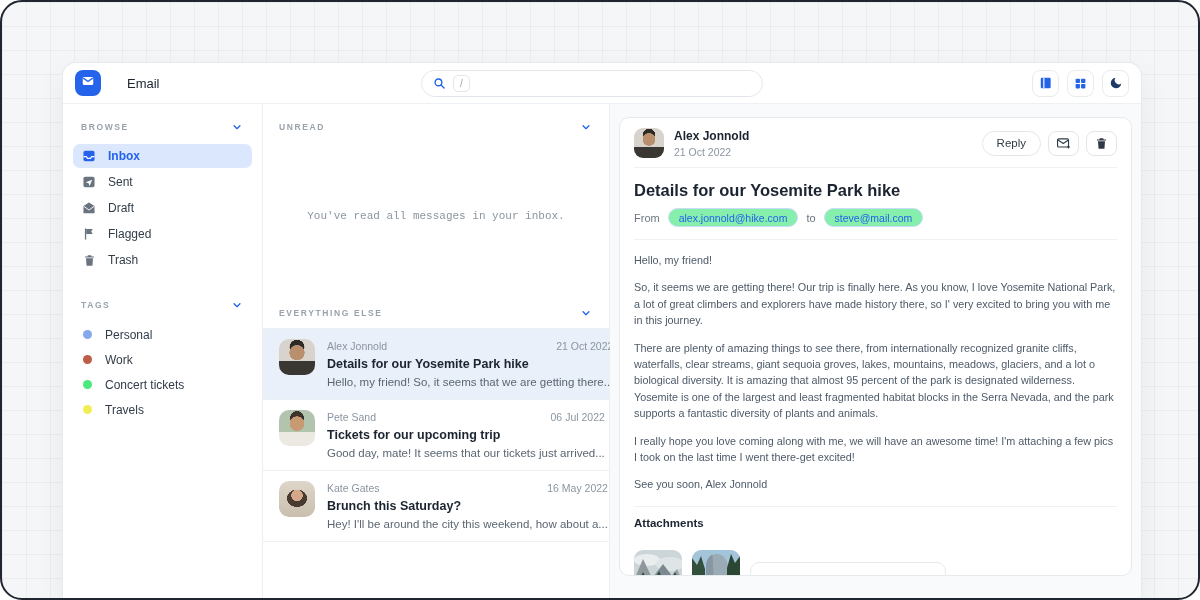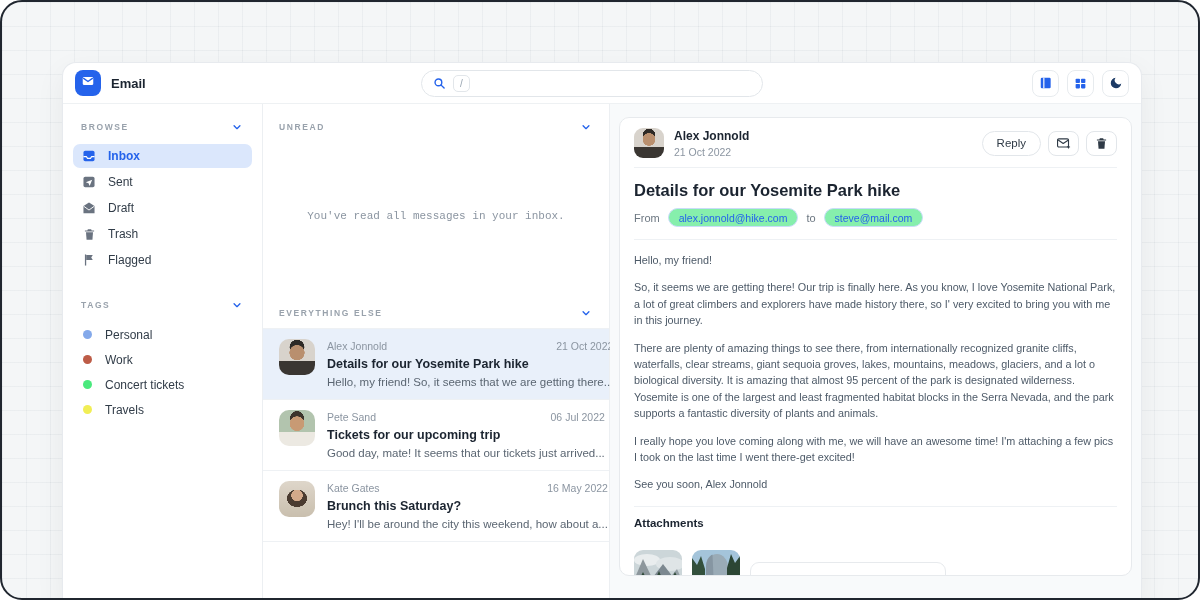--- a/index.html
+++ b/index.html
@@ -16,21 +16,21 @@
   .app {
     position:absolute; left:60px; top:60px; width:1080px; height:540px;
     background:#fff; border:1px solid #e7eaee; border-bottom:none;
     border-radius:14px 14px 0 0;
     box-shadow:0 10px 30px rgba(15,23,42,.06);
     display:flex; flex-direction:column; overflow:hidden;
   }
   
   .topbar { position:relative; height:41px; flex:0 0 41px; border-bottom:1px solid #eef1f3; display:flex; align-items:center; padding:0 12px; }
   .logo { width:26px; height:26px; border-radius:8px; background:#2563eb; display:flex; align-items:center; justify-content:center; }
-  .app-title { margin-left:10px; font-size:13px; font-weight:700; color:#1b2430; }
+  .app-title { margin-left:26px; font-size:13px; font-weight:400; color:#1b2430; }
   .search { position:absolute; left:358px; top:7px; width:342px; height:27px; border:1px solid #e2e6ea; border-radius:14px; background:#fff; display:flex; align-items:center; gap:7px; padding:0 6px 0 11px; }
   .search input { border:none; outline:none; flex:1; font-size:11.5px; color:#3a4450; font-family:"Liberation Sans", sans-serif; background:transparent; }
   .search input::placeholder { color:#9aa6b2; }
   .kbd { width:17px; height:17px; border:1px solid #e2e6ea; border-radius:5px; color:#9aa6b2; font-size:10px; display:flex; align-items:center; justify-content:center; }
   .top-actions { margin-left:auto; display:flex; gap:8px; }
   .icon-btn { width:27px; height:27px; border:1px solid #e7ebee; border-radius:8px; background:#fff; display:flex; align-items:center; justify-content:center; cursor:pointer; }
   
   .main { flex:1; display:flex; min-height:0; }
   .section-head { display:flex; align-items:center; justify-content:space-between; font-size:8.5px; font-weight:700; letter-spacing:1.6px; color:#99a2ac; text-transform:uppercase; }
   .chev { background:none; border:none; cursor:pointer; display:flex; align-items:center; padding:2px; }
@@ -183,35 +183,35 @@
           <span class="nicon">
             <svg width="14" height="14" viewBox="0 0 24 24" fill="#6a7380">
                 <path d="M12 2.5L2.5 8.5V21h19V8.5L12 2.5z"></path>
                 <path d="M3 9l9 6.5L21 9" stroke="#fff" stroke-width="1.6" fill="none"></path>
               </svg>
           </span>
           <span>Draft</span>
         </div>
         <div class="nav-item">
           <span class="nicon">
+            <svg width="14" height="14" viewBox="0 0 24 24" fill="#6a7380">
+                <rect x="5" y="2.5" width="2.2" height="19"></rect>
+                <path d="M7.2 3.5h11.3l-2.7 4.2 2.7 4.2H7.2z"></path>
+              </svg>
+          </span>
+          <span>Flagged</span>
+        </div>
+        <div class="nav-item">
+          <span class="nicon">
             <svg width="13" height="13" viewBox="0 0 24 24" fill="#6a7380">
                 <path d="M9 2.5h6l1 2h4.5v2h-17v-2H8l1-2z"></path>
                 <path d="M5.5 8h13l-1.1 13.5H6.6L5.5 8z"></path>
               </svg>
           </span>
           <span>Trash</span>
-        </div>
-        <div class="nav-item">
-          <span class="nicon">
-            <svg width="14" height="14" viewBox="0 0 24 24" fill="#6a7380">
-                <rect x="5" y="2.5" width="2.2" height="19"></rect>
-                <path d="M7.2 3.5h11.3l-2.7 4.2 2.7 4.2H7.2z"></path>
-              </svg>
-          </span>
-          <span>Flagged</span>
         </div>
 
         <div class="section-head tags-head">
           <span>TAGS</span>
           <button class="chev">
             <span style="display:flex;">
                 <svg width="10" height="10" viewBox="0 0 24 24" fill="none" stroke="#2563eb" stroke-width="3.2" stroke-linecap="round" stroke-linejoin="round">
                   <path d="M5 9l7 7 7-7"></path>
                 </svg>
               </span>

